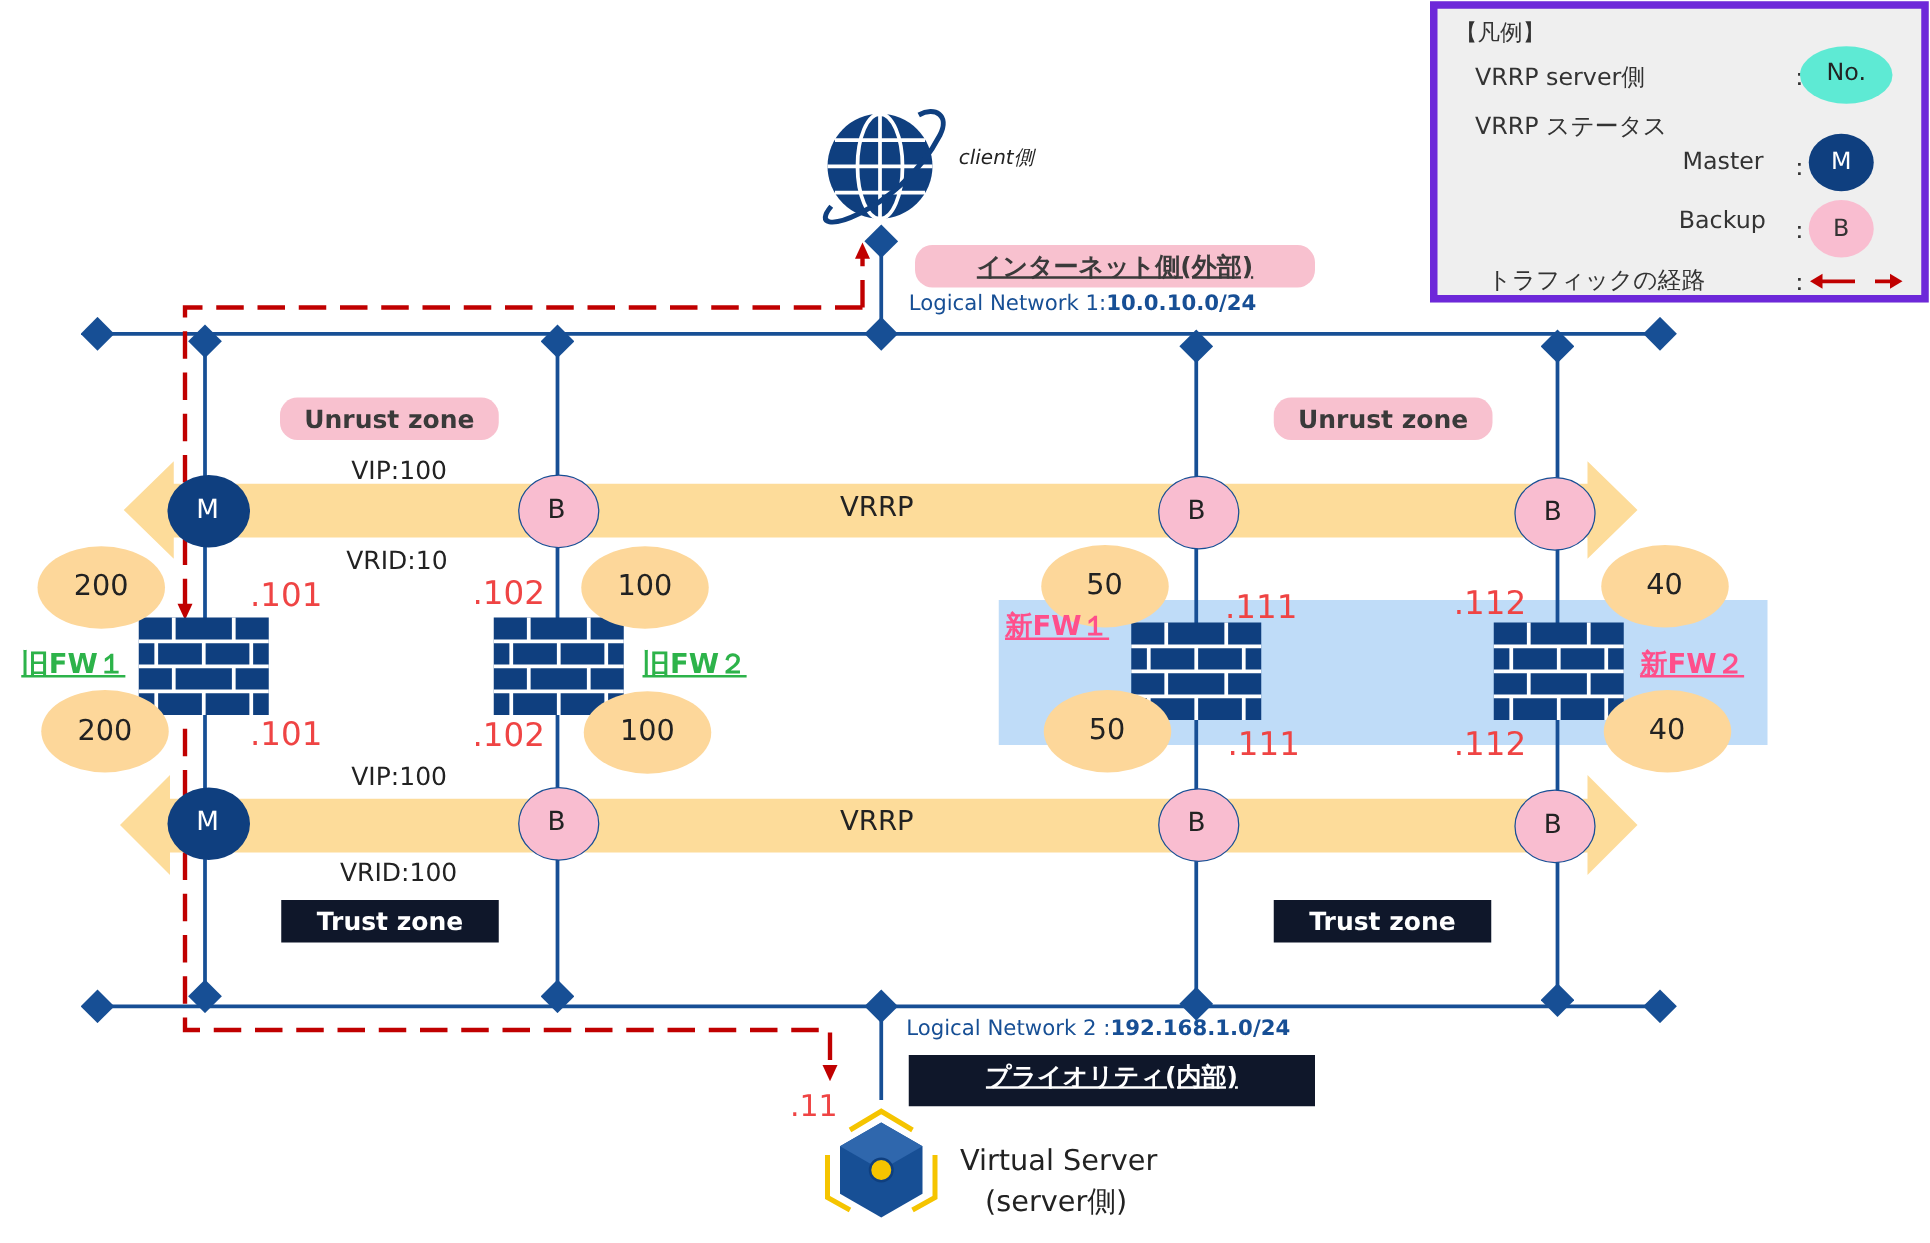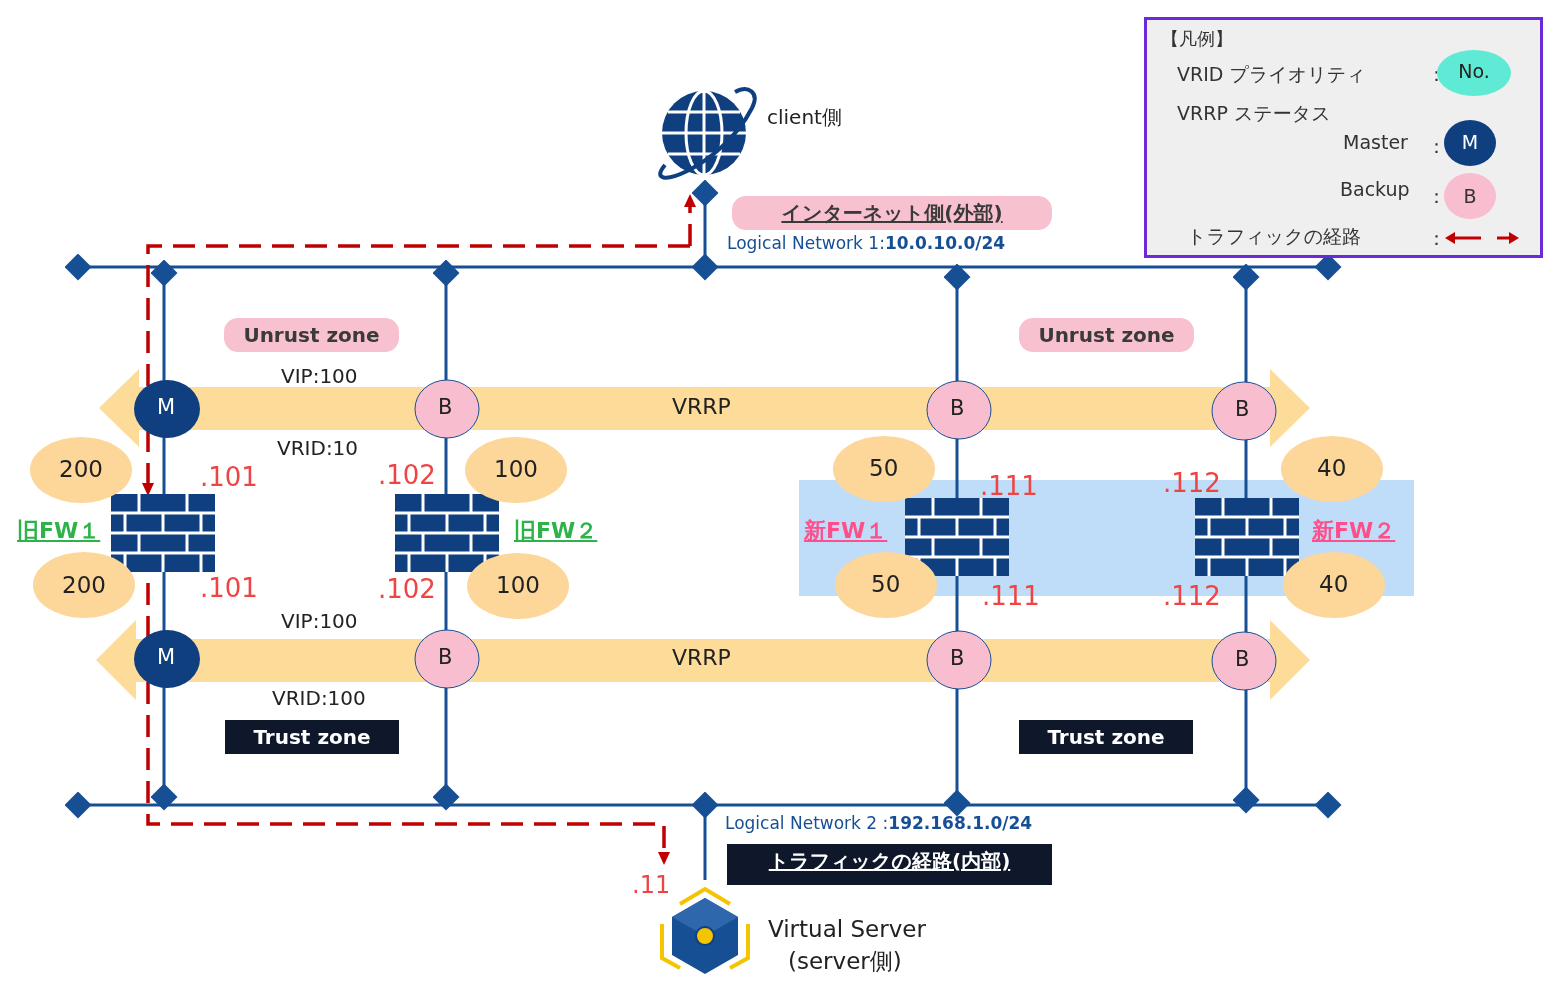--- a/index.html
+++ b/index.html
@@ -11,21 +11,21 @@
   .tag.pink { background:#f8c1cf; color:#3a3a3a;border-radius:14px; }
   .tag.navy { background:#0f172a; color:#ffffff; }
   .tag.ul { text-decoration:underline; }
   .ip { position:absolute; font-size:26px; color:#ef4444; }
   .fwname { position:absolute; font-weight:bold; font-size:22px; text-decoration:underline; }
   .fwname.old { color:#2db34a; }
   .fwname.new { color:#ff4f8b; }
   .netlabel { position:absolute; font-size:17px; color:#174f95; white-space:nowrap; }
   .netlabel b { font-weight:bold; }
   .legend { position:absolute; left:1144px; top:1px; width:399px; height:241px;
-            background:#efefef; border:3px solid #6d28d9; box-sizing:border-box;margin-top:16px; }
+            background:#efefef; border:6px solid #6d28d9; box-sizing:border-box; }
   .legend .t { position:absolute; font-size:19px; color:#333; white-space:nowrap; }
 </style>
 </head>
 <body>
 
 <svg id="diagram" width="1544" height="994" viewBox="0 0 1544 994">
   <defs>
     <marker id="dia" viewBox="0 0 10 10" refX="5" refY="5" markerWidth="9" markerHeight="9">
       <path d="M5 0 L10 5 L5 10 L0 5 Z" fill="#174f95"></path>
     </marker>
@@ -123,41 +123,41 @@
     <polyline points="662,924 662,958 680,968" fill="none" stroke="#f5c400" stroke-width="4"></polyline>
     <polyline points="748,924 748,958 730,968" fill="none" stroke="#f5c400" stroke-width="4"></polyline>
     <polygon points="705,898 738,917 738,955 705,974 672,955 672,917" fill="#174f95"></polygon>
     <polygon points="705,898 738,917 705,936 672,917" fill="#2f67ad"></polygon>
     <circle cx="705" cy="936" r="9" fill="#f5c400" stroke="#0f3f7f" stroke-width="2"></circle>
   </g>
 </svg>
 
 <div class="legend">
   <span class="t" style="left:14px;top:7px;font-size:18px;">【凡例】</span>
-  <span class="t" style="left:30px;top:42px;">VRID プライオリティ</span>
+  <span class="t" style="left:30px;top:42px;">VRRP server側</span>
   <span class="t" style="left:280px;top:42px;">：</span>
   <div style="position:absolute;left:290px;top:30px;width:74px;height:46px;border-radius:50%;background:#5eead4;text-align:center;line-height:42px;font-size:19px;">No.</div>
   <span class="t" style="left:30px;top:81px;">VRRP ステータス</span>
   <span class="t" style="left:196px;top:111px;">Master</span>
   <span class="t" style="left:280px;top:114px;">：</span>
   <div style="position:absolute;left:297px;top:100px;width:52px;height:46px;border-radius:50%;background:#0f3f7f;color:#fff;text-align:center;line-height:44px;font-size:19px;">M</div>
   <span class="t" style="left:193px;top:158px;">Backup</span>
   <span class="t" style="left:280px;top:164px;">：</span>
   <div style="position:absolute;left:297px;top:153px;width:52px;height:46px;border-radius:50%;background:#f9bdd0;color:#333;text-align:center;line-height:46px;font-size:19px;">B</div>
   <span class="t" style="left:40px;top:204px;">トラフィックの経路</span>
   <span class="t" style="left:280px;top:206px;">：</span>
   <svg style="position:absolute;left:296px;top:208px;" width="80" height="20">
     <line x1="10" y1="10" x2="38" y2="10" stroke="#c00000" stroke-width="3"></line>
     <polygon points="2,10 12,4 12,16" fill="#c00000"></polygon>
     <line x1="54" y1="10" x2="66" y2="10" stroke="#c00000" stroke-width="3"></line>
     <polygon points="76,10 66,4 66,16" fill="#c00000"></polygon>
   </svg>
 </div>
 
-<span class="lbl" style="left:767px;top:104px;font-size:20px;">client側</span>
+<span class="lbl" style="left:767px;top:116px;font-size:16px;font-style:italic;">client側</span>
 
 <div class="tag pink ul" style="left:732px;top:196px;width:320px;">インターネット側(外部)</div>
 <div class="netlabel" style="left:727px;top:233px;">
   <span>Logical Network 1:</span><b>10.0.10.0/24</b>
 </div>
 
 <div class="tag pink" style="left:224px;top:318px;width:175px;">Unrust zone</div>
 <div class="tag pink" style="left:1019px;top:318px;width:175px;">Unrust zone</div>
 <div class="tag navy" style="left:225px;top:720px;width:174px;">Trust zone</div>
 <div class="tag navy" style="left:1019px;top:720px;width:174px;">Trust zone</div>
@@ -191,23 +191,23 @@
 <span class="ip" style="left:200px;top:573px;">.101</span>
 <span class="ip" style="left:378px;top:460px;">.102</span>
 <span class="ip" style="left:378px;top:574px;">.102</span>
 <span class="ip" style="left:980px;top:471px;">.111</span>
 <span class="ip" style="left:982px;top:581px;">.111</span>
 <span class="ip" style="left:1163px;top:468px;">.112</span>
 <span class="ip" style="left:1163px;top:581px;">.112</span>
 
 <span class="fwname old" style="left:17px;top:516px;">旧FW１</span>
 <span class="fwname old" style="left:514px;top:516px;">旧FW２</span>
-<span class="fwname new" style="left:804px;top:516px;text-align:center;">新FW１</span>
+<span class="fwname new" style="left:804px;top:486px;text-align:center;">新FW１</span>
 <span class="fwname new" style="left:1312px;top:516px;">新FW２</span>
 
 <div class="netlabel" style="left:725px;top:813px;">
   <span>Logical Network 2 :</span><b>192.168.1.0/24</b>
 </div>
-<div class="tag navy ul" style="left:727px;top:844px;width:325px;height:41px;line-height:34px;">トラフィックの経路(内部)</div>
+<div class="tag navy ul" style="left:727px;top:844px;width:325px;height:41px;line-height:34px;">プライオリティ(内部)</div>
 
 <span class="ip" style="left:632px;top:871px;font-size:24px;">.11</span>
 <span class="lbl" style="left:768px;top:916px;font-size:23px;">Virtual Server</span>
 <span class="lbl" style="left:788px;top:946px;font-size:23px;">(server側)</span>
 
 </body></html>

